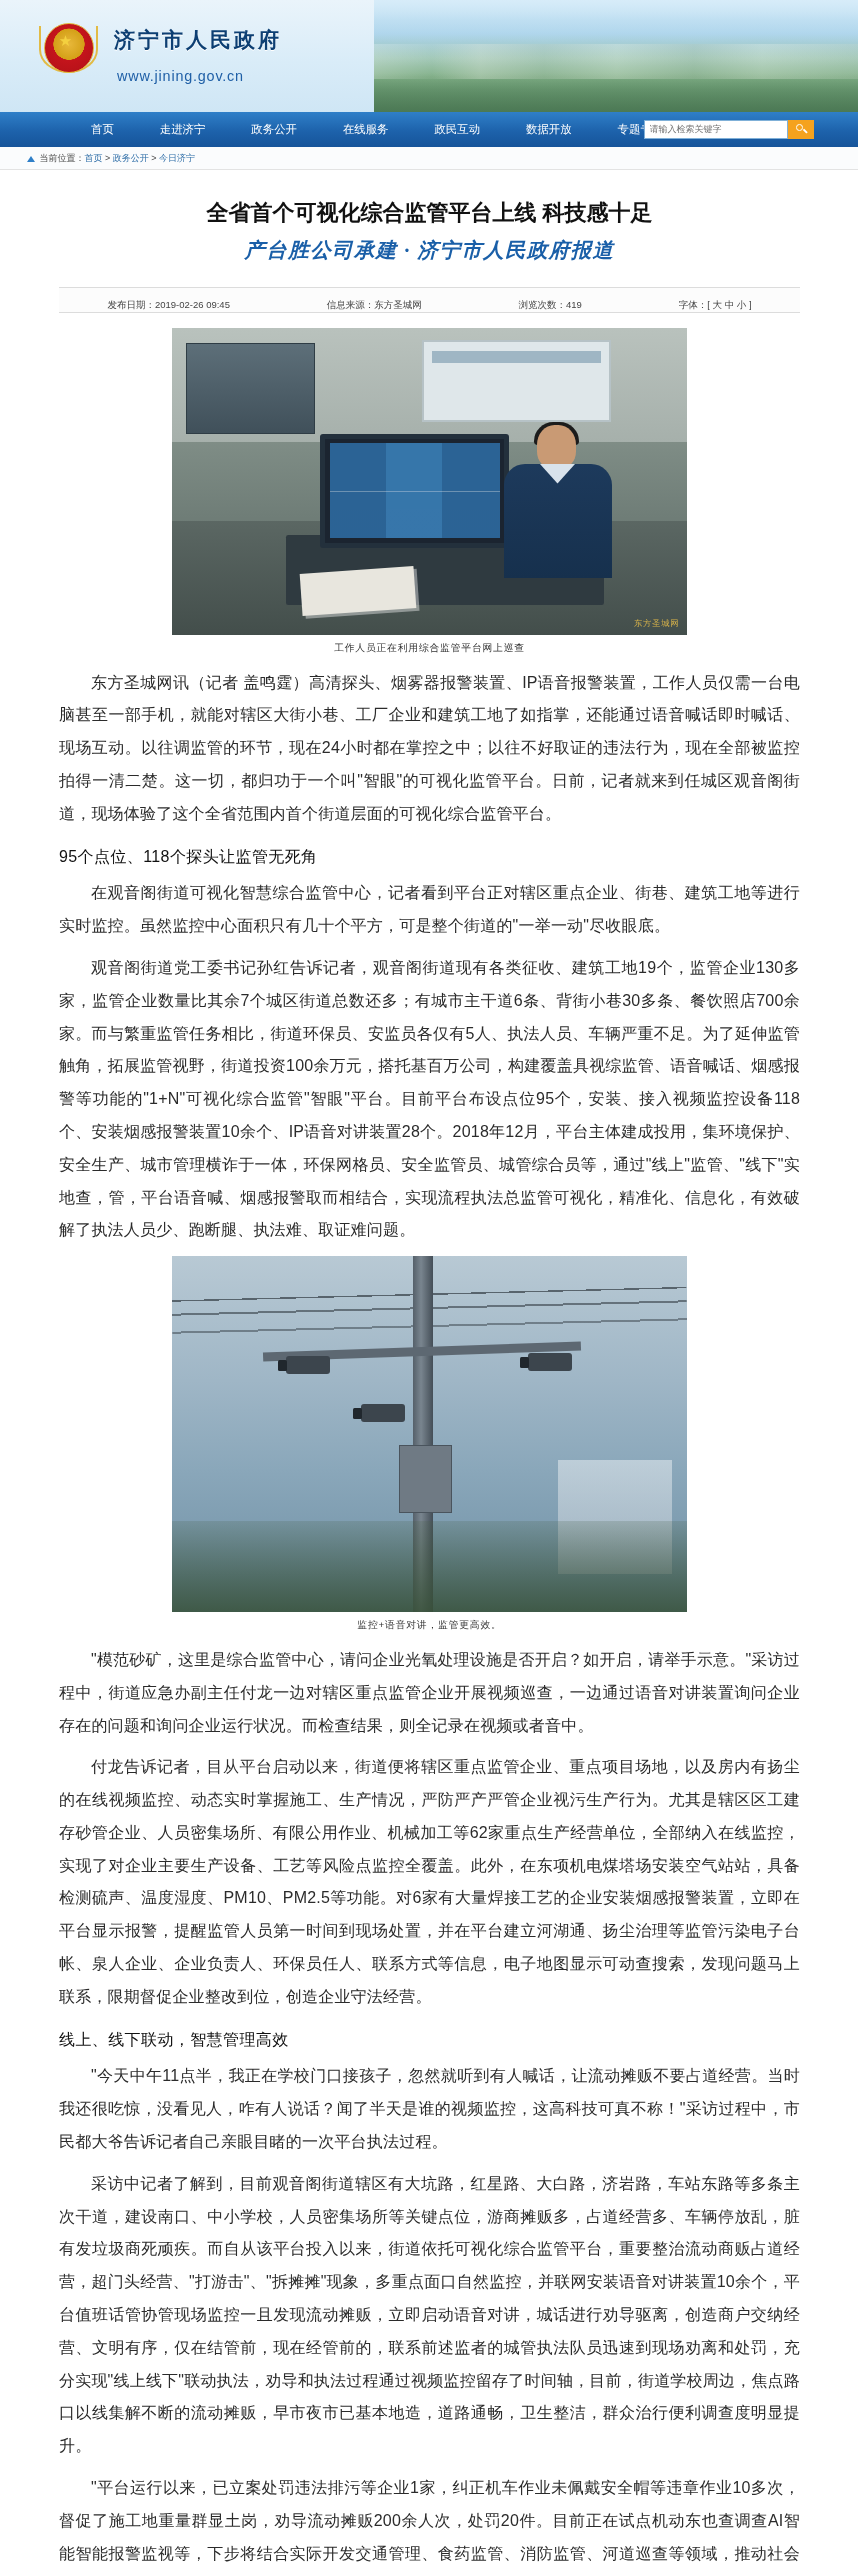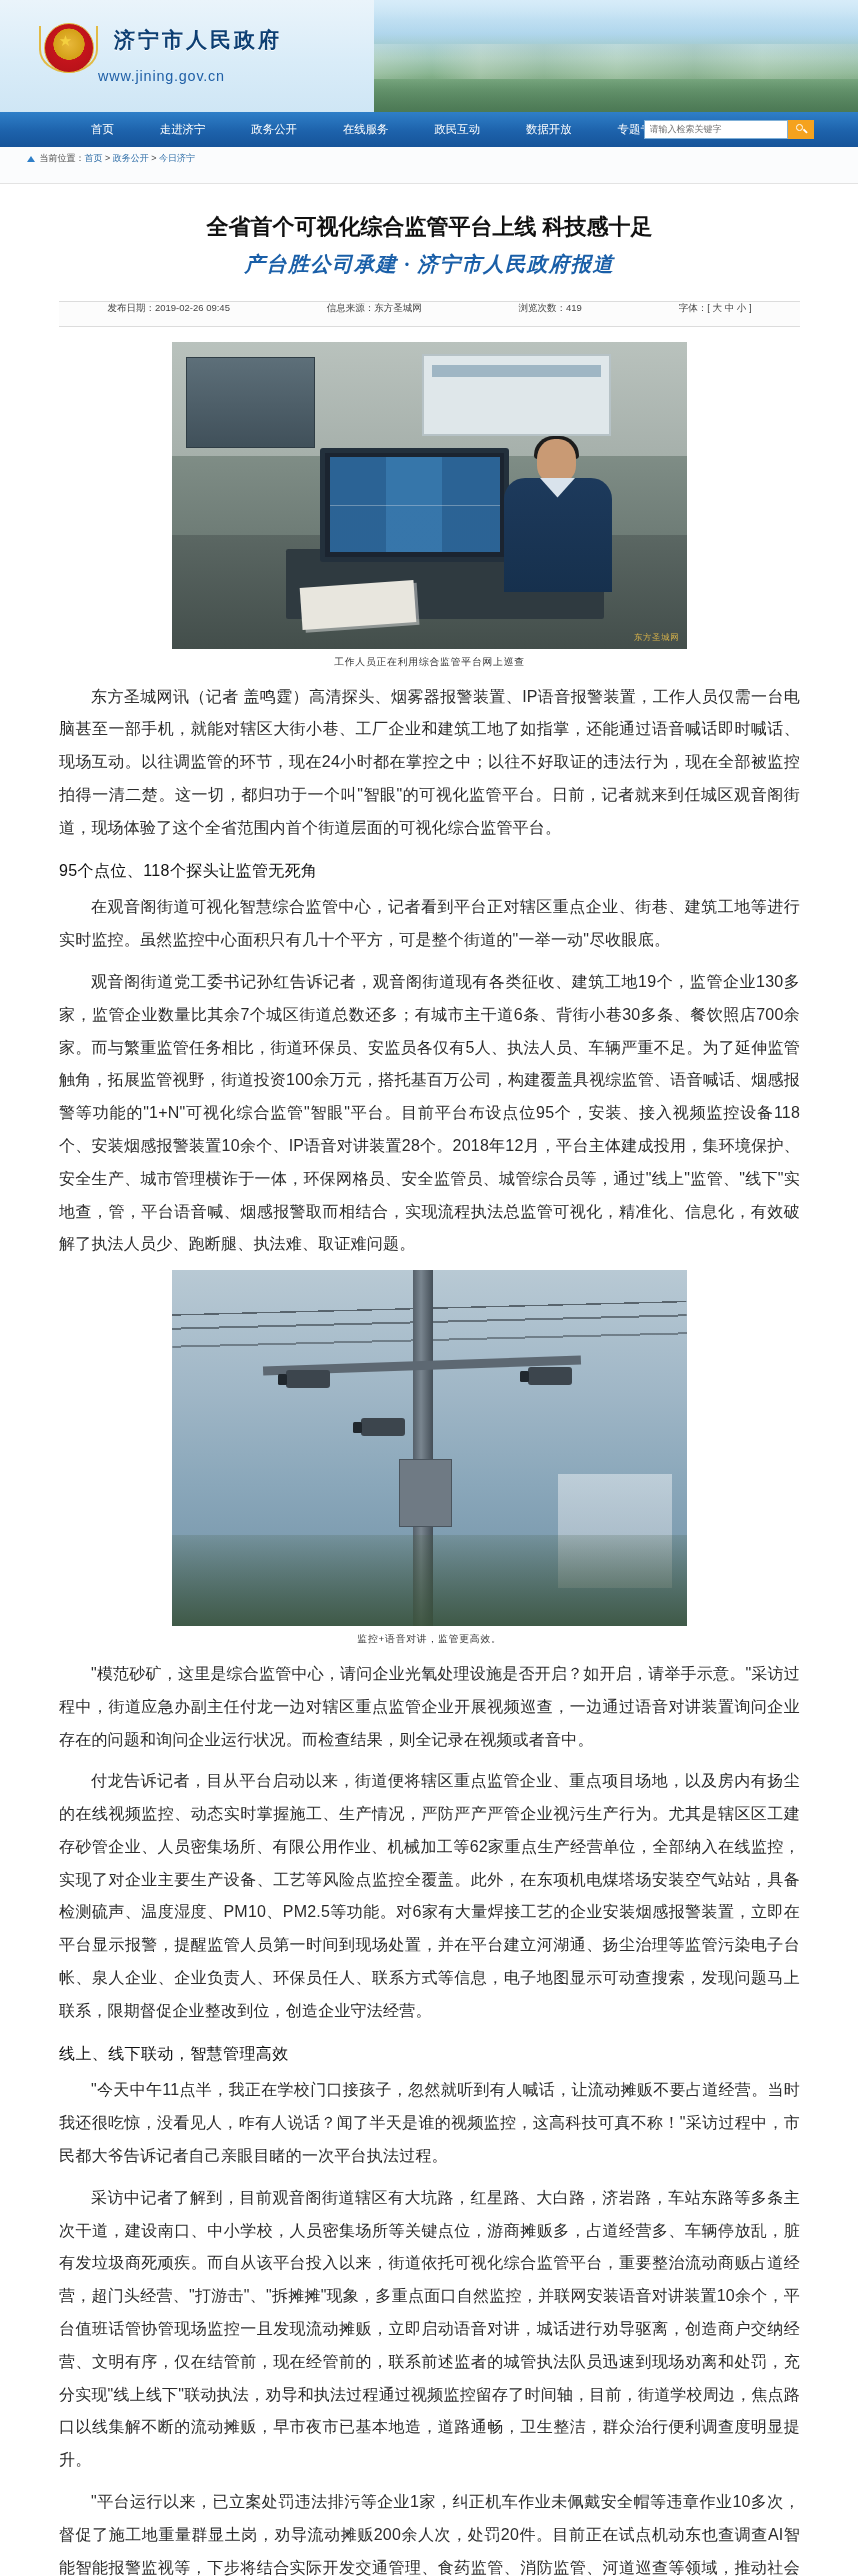--- a/index.html
+++ b/index.html
@@ -72,21 +72,21 @@
     left: 114px; top: 26px;
     font-family: "Liberation Serif", "DejaVu Serif", serif;
     font-size: 21px;
     font-weight: bold;
     color: #0d3f73;
     letter-spacing: 3px;
     text-shadow: 0 0.8px 0 #ffffff;
   }
   .site-url {
     position: absolute;
-    left: 98px; top: 68px;
+    left: 117px; top: 68px;
     font-size: 14.4px;
     color: #1f5fa6;
     letter-spacing: 0.8px;
   }
 
   
   .nav {
     height: 35px;
     background: linear-gradient(to bottom, #2f7fc8 0%, #1d62ab 55%, #16549a 100%);
     display: flex;
@@ -129,21 +129,21 @@
     width: 6.8px; height: 6.8px;
     border: 1.5px solid #fff; border-radius: 50%;
   }
   .nav-search .go .mag:after {
     content:""; position:absolute; left:5.3px; top:5.3px;
     width:4.5px; height:1.5px; background:#fff; transform: rotate(45deg);
   }
 
   
   .breadcrumb {
-    height: 37px;
+    height: 23px;
     line-height: 23px;
     font-size: 9px;
     color: #4a4a4a;
     padding-left: 27px;
     border-bottom: 0.8px solid #e3e3e3;
     background: #fbfcfd;
   }
   .breadcrumb .home-ic {
     display:inline-block;
     width:0;height:0;
@@ -176,21 +176,21 @@
     font-style: italic;
     font-weight: bold;
     letter-spacing: 1.5px;
     margin-bottom: 23px;
   }
   .meta-bar {
     border-top: 0.8px solid #dcdcdc;
     border-bottom: 0.8px solid #dcdcdc;
     height: 26px;
     display: flex;
-    align-items: flex-start;
+    align-items: flex-end;
     justify-content: space-around;
     font-size: 9.5px;
     color: #444;
     background: #fcfcfc;
     margin-bottom: 15px;
   }
   .meta-bar span { white-space: nowrap; }
   .meta-bar .fs a { color:#444; text-decoration:none; cursor:pointer; }
 
   

